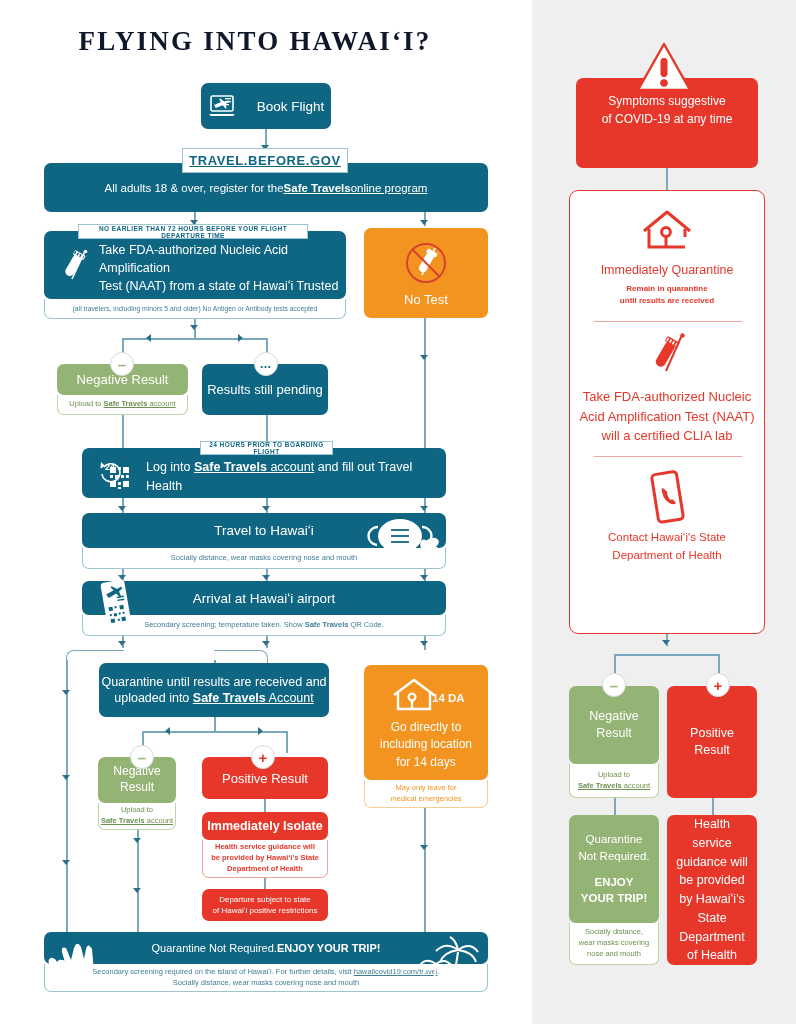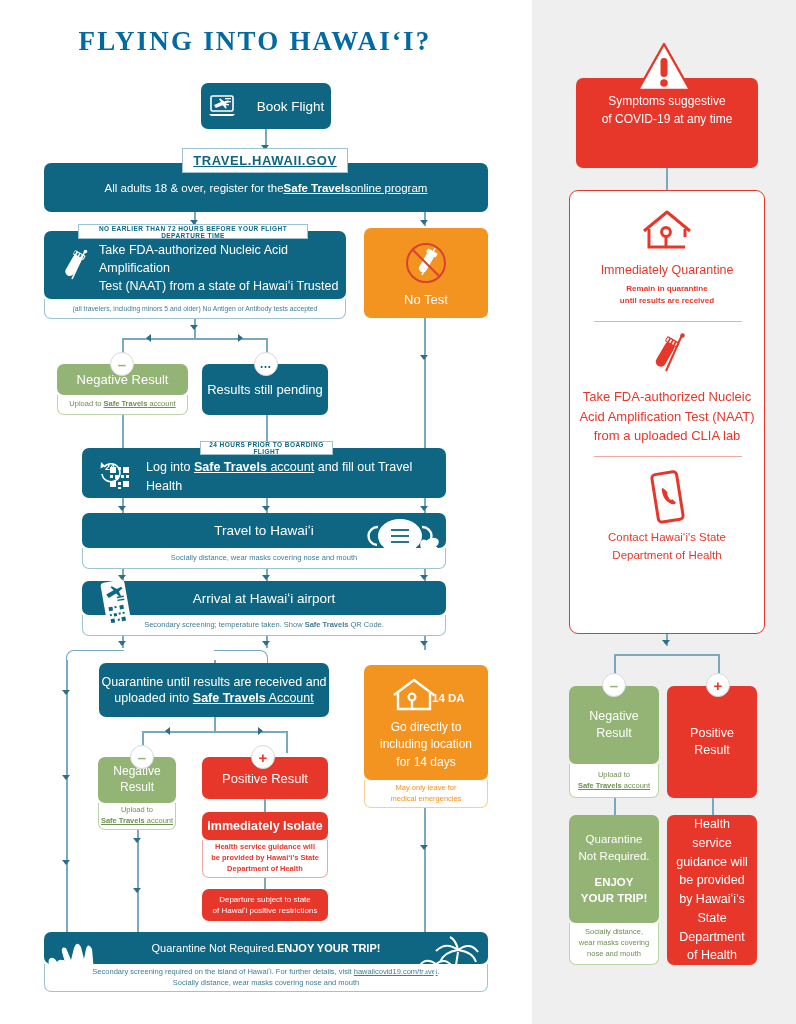--- a/index.html
+++ b/index.html
@@ -10,21 +10,21 @@
     position: relative;
     overflow: hidden;
   }
   
   #left-panel  { position:absolute; left:0; top:0; width:532px; height:1024px; background:#ffffff; }
   #right-panel { position:absolute; left:532px; top:0; width:264px; height:1024px; background:#efefef; }
 
   .title {
     position:absolute; left:0; top:26px; width:510px; text-align:center;
     font-family:"Liberation Serif", serif;
-    font-weight:bold; font-size:27px; letter-spacing:2.2px; color:#0369a1;
+    font-weight:bold; font-size:27px; letter-spacing:2.2px; color:#0f172a;
   }
 
   
   .box { position:absolute; border-radius:7px; }
   .teal   { background:#0f6683; color:#ffffff; }
   .orange { background:#f39420; color:#ffffff; }
   .green  { background:#93b474; color:#ffffff; }
   .red    { background:#e6372a; color:#ffffff; }
 
   .hdr { display:flex; align-items:center; justify-content:center; height:100%; }
@@ -111,21 +111,21 @@
           <rect x="17" y="10" width="4" height="1.3" fill="#fff"></rect>
         </svg>
       </span>
       <span style="font-size:13.5px;">Book Flight</span>
     </div>
   </div>
 
   <div class="ln lnv" style="left:265px; top:129px; height:22px;"></div>
   <div class="arw" style="left:261px; top:145px;"></div>
 
-  <div class="url-pill" style="left:182px; top:148px; width:166px; height:25px;">TRAVEL.HAWAII.GOV</div>
+  <div class="url-pill" style="left:182px; top:148px; width:166px; height:25px;">TRAVEL.BEFORE.GOV</div>
 
   <div class="box teal" style="left:44px; top:163px; width:444px; height:49px;">
     <div class="hdr" style="font-size:11.5px;">
       <span>All adults 18 &amp; over, register for the </span>
         <span class="b u">Safe Travels</span>
         <span class="u"> online program</span>
     </div>
   </div>
 
   <div class="ln lnv" style="left:194px; top:212px; height:14px;"></div>
@@ -504,21 +504,21 @@
           <rect x="21.6" y="8.4" width="1.6" height="3.6" fill="#fff"></rect>
           <rect x="24.9" y="8.4" width="1.6" height="3.6" fill="#fff"></rect>
         </g>
         <path d="M38 4 L22 40" stroke="#e6372a" stroke-width="2" fill="none"></path>
         <circle cx="38.5" cy="4.5" r="2.2" fill="#e6372a"></circle>
       </svg>
     </div>
     <div class="rp-sec" style="top:196px; font-size:13px; line-height:1.5;">
       <div>Take FDA-authorized Nucleic</div>
       <div>Acid Amplification Test (NAAT)</div>
-      <div>from a uploaded CLIA lab</div>
+      <div>will a certified CLIA lab</div>
     </div>
     <div class="rp-div" style="left:24px; top:265px; width:148px;"></div>
 
     <div style="position:absolute; left:0; top:278px; width:100%; display:flex; justify-content:center;">
       <svg width="44" height="56" viewBox="0 0 44 56">
         <g transform="rotate(-9 22 28)">
           <rect x="10" y="4" width="25" height="48" rx="3.5" fill="none" stroke="#e6372a" stroke-width="3"></rect>
           <path d="M18 19 q-1 10 5 15 q5 4 7 1 l-3-4 q-2 1 -3-1 q-2-4 -1-7 l-3-4 q-2 -1 -2 0Z" fill="#e6372a"></path>
         </g>
       </svg>

